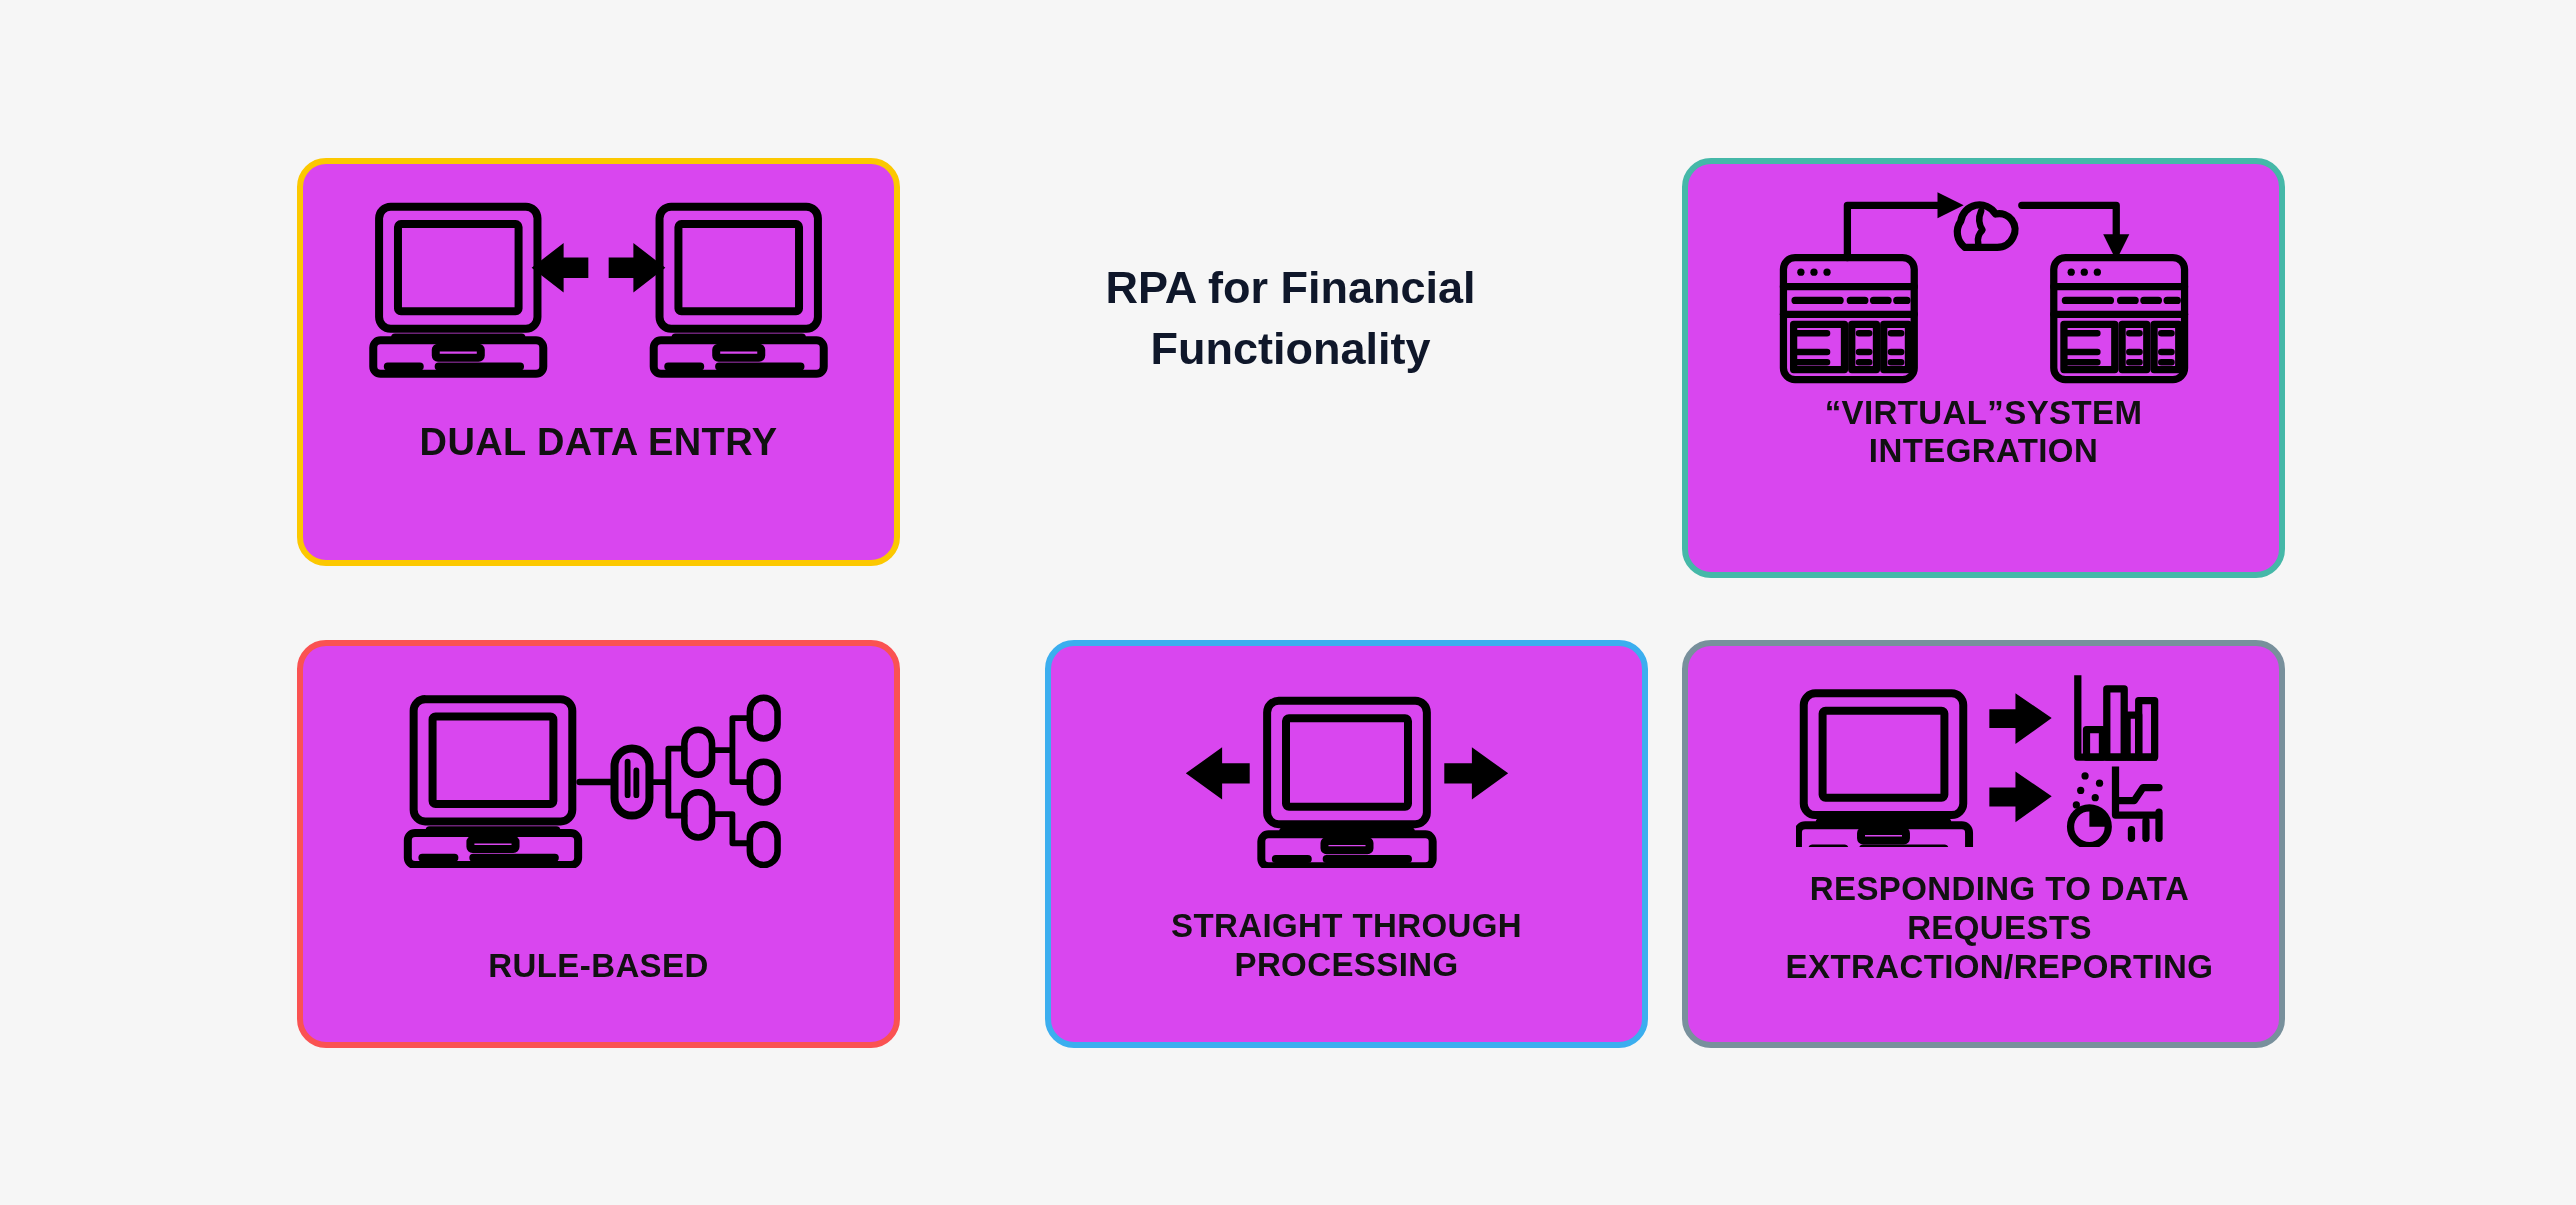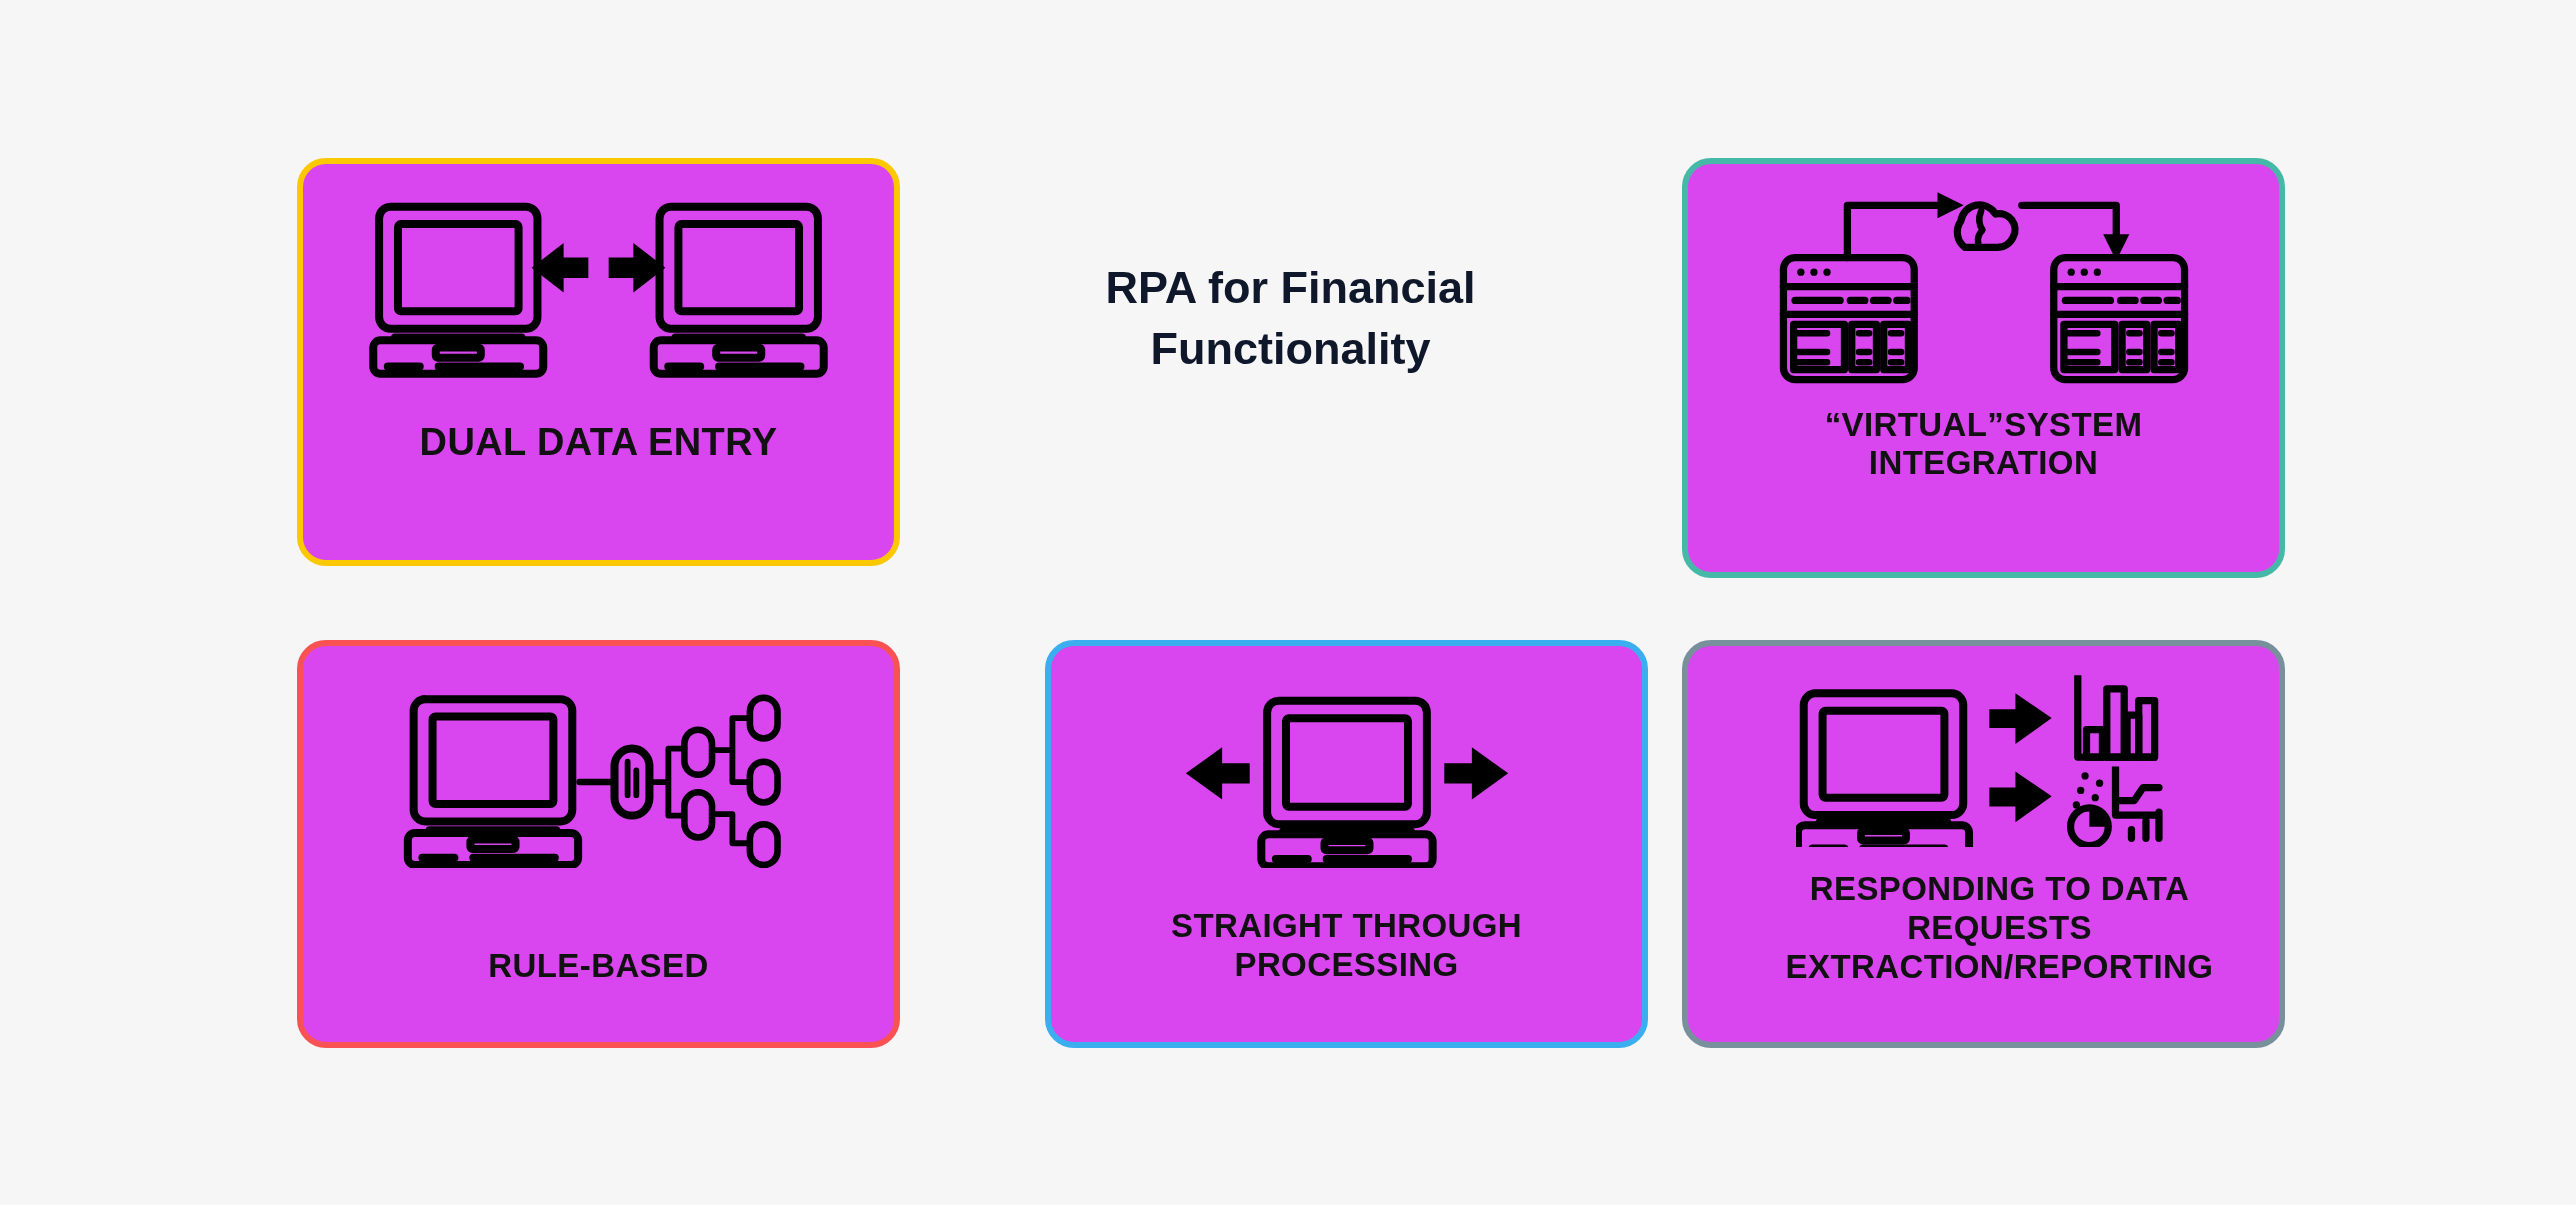--- a/index.html
+++ b/index.html
@@ -55,21 +55,21 @@
     border-color: #FCC800;
   }
   #card-dual-data-entry .card-icon { height: 218px; margin-top: 16px; }
   #card-dual-data-entry .card-label { font-size: 38px; margin-top: 22px; }
 
   #card-virtual-system-integration {
     left: 1682px; top: 158px; width: 603px; height: 420px;
     border-color: #45B8A8;
   }
   #card-virtual-system-integration .card-icon { height: 211px; margin-top: 14.5px; }
-  #card-virtual-system-integration .card-label { font-size: 33px; margin-top: 16px; text-align: center; }
+  #card-virtual-system-integration .card-label { font-size: 33px; margin-top: 4px; text-align: center; }
 
   #card-rule-based-decision-making {
     left: 297px; top: 640px; width: 603px; height: 408px;
     border-color: #FA5252;
   }
   #card-rule-based-decision-making .card-icon { height: 196px; margin-top: 33px; }
   #card-rule-based-decision-making .card-label { font-size: 33px; margin-top: 32px; }
 
   #card-straight-through-processing {
     left: 1045px; top: 640px; width: 603px; height: 408px;

